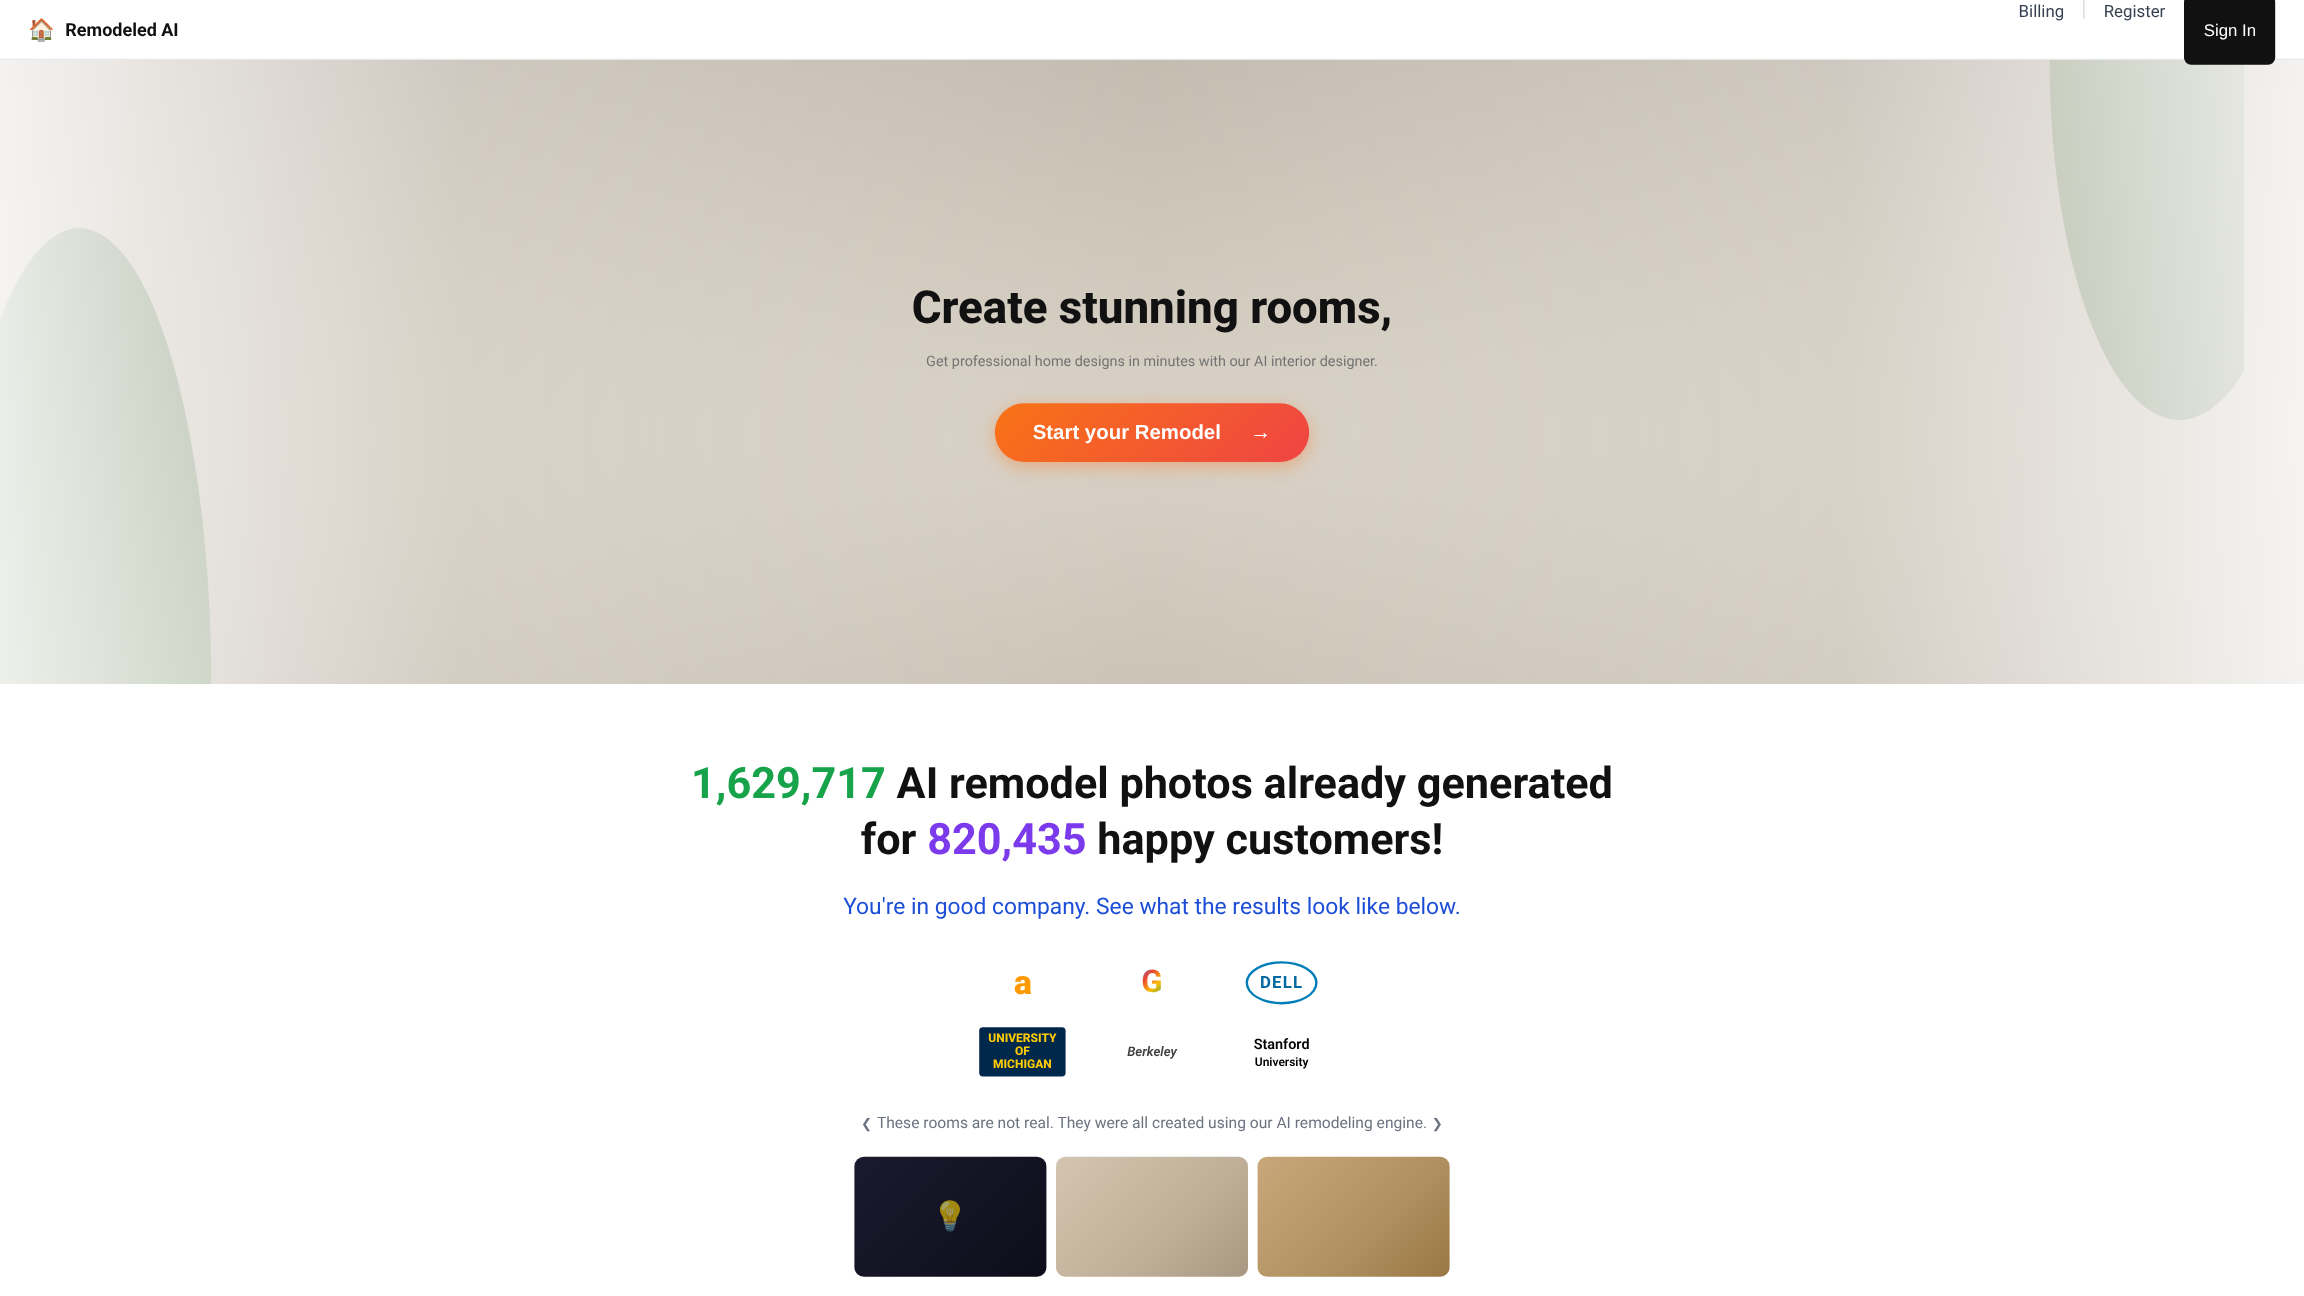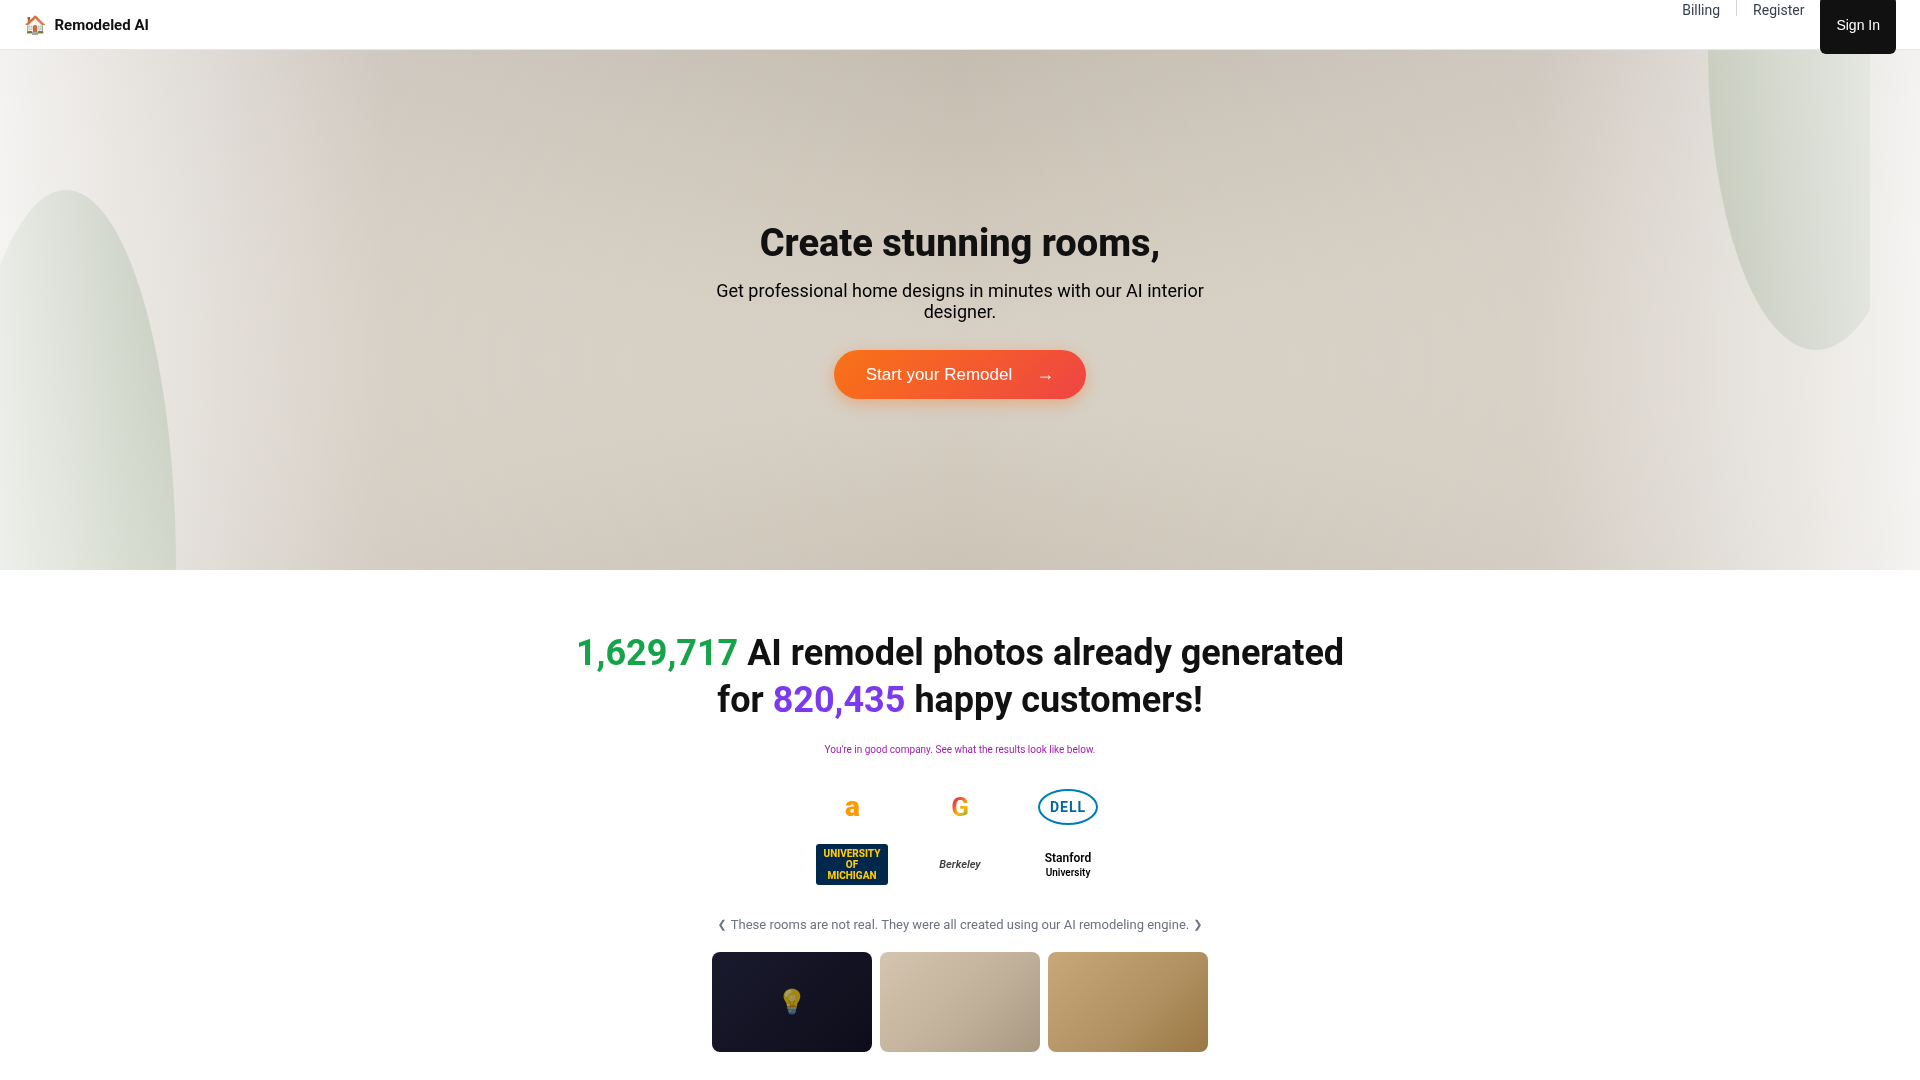--- a/index.html
+++ b/index.html
@@ -115,32 +115,32 @@
       padding: 0 20px;
     }
     .hero-title {
       font-size: 38px;
       font-weight: 800;
       color: #111;
       line-height: 1.2;
       margin-bottom: 14px;
     }
     .hero-subtitle {
-      font-size: 18px;
-      color: #000000;
+      font-size: 12px;
+      color: #737373;
       margin-bottom: 28px;
     }
     .hero-cta-btn {
       background: linear-gradient(135deg, #f97316 0%, #ef4444 100%);
       color: #fff;
       border: none;
       border-radius: 50px;
       padding: 14px 32px;
       font-size: 17px;
-      font-weight: 400;
+      font-weight: 700;
       cursor: pointer;
       display: inline-flex;
       align-items: center;
       gap: 24px;
       box-shadow: 0 4px 15px rgba(249,115,22,0.4);
     }
     .hero-cta-btn .arrow {
       font-size: 18px;
     }
 
@@ -156,22 +156,22 @@
       line-height: 1.3;
       margin-bottom: 20px;
     }
     .stats-count-green {
       color: #16a34a;
     }
     .stats-count-purple {
       color: #7c3aed;
     }
     .stats-subtext {
-      font-size: 10px;
-      color: #a21caf;
+      font-size: 19px;
+      color: #1d4ed8;
       margin-bottom: 30px;
     }
 
     
     .logos-grid {
       display: flex;
       flex-direction: column;
       align-items: center;
       gap: 14px;
       margin-bottom: 30px;

